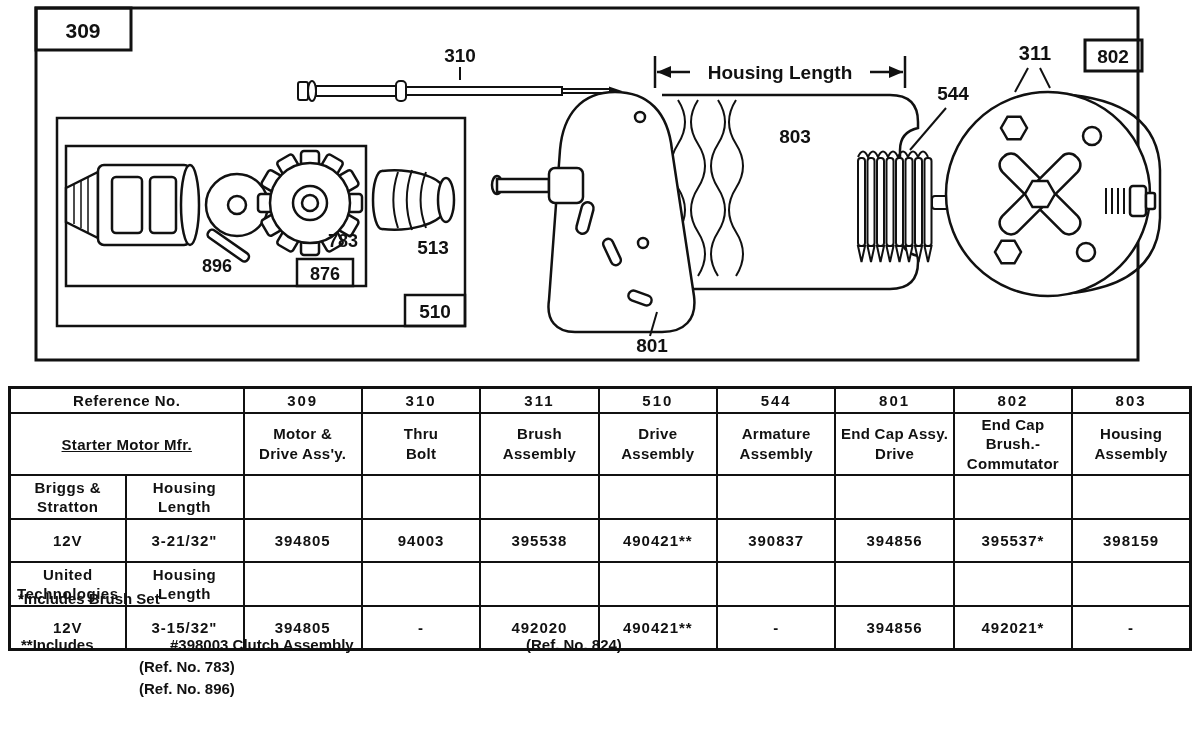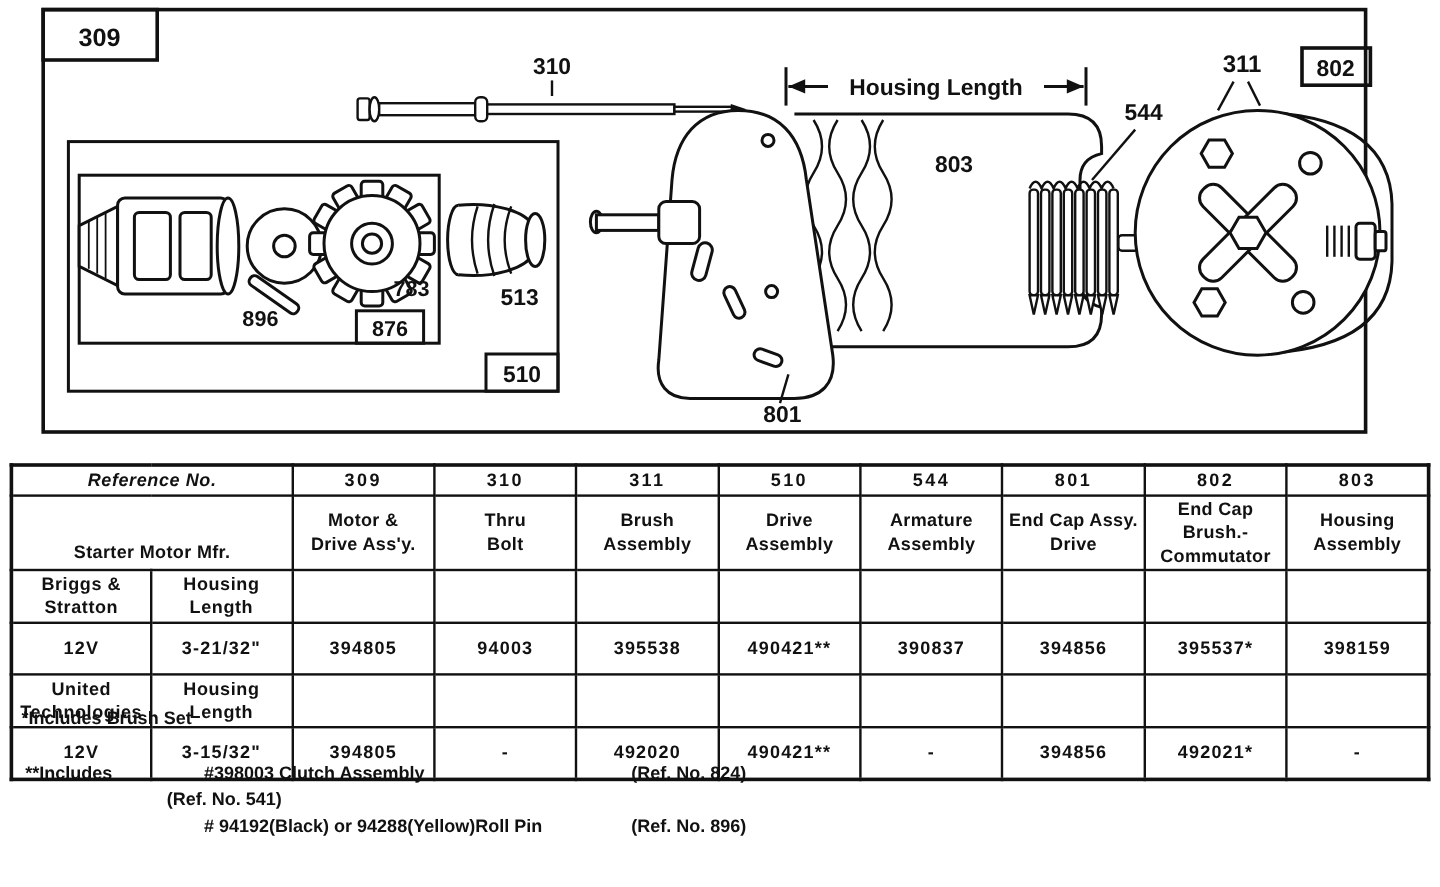--- a/index.html
+++ b/index.html
@@ -19,23 +19,23 @@
 
   
   .table-wrap { position:absolute; left:8px; top:386px; }
   table { border-collapse:collapse; table-layout:fixed; width:1184px; border:3px solid #111; }
   th, td {
     border:2px solid #111; font-size:15px; font-weight:bold; color:#111;
     text-align:center; vertical-align:middle; padding:1px 3px; line-height:1.3;
     letter-spacing:0.5px; overflow:hidden;
   }
   tr.h1 th { height:25px; letter-spacing:2px; }
-  tr.h1 th.refno { letter-spacing:0.5px;font-style:italic; }
+  tr.h1 th.refno { letter-spacing:0.5px; }
   tr.h2 th { height:46px; letter-spacing:0.3px; }
-  th.mfr-label { vertical-align:bottom; padding-bottom:4px; }
+  th.mfr-label { vertical-align:bottom; padding-bottom:20px;text-decoration:underline; }
   tr.sub td { height:44px; }
   tr.val td { height:43px; letter-spacing:1px; }
 
   
   .fn1 { position:absolute; left:18px; top:590px; font-size:15px; font-weight:bold; }
   .fn2 { position:absolute; left:10px; top:634px; font-size:15px; font-weight:bold; }
   .fn2-row { display:flex; line-height:22px; }
   .fn2-label { width:118px;margin-left:11px; }
   .fn2-part  { width:356px;margin-left:31px; }
   .fn2-ref   { }
@@ -336,22 +336,21 @@
   <div class="fn1">*Includes Brush Set</div>
 
   <div class="fn2">
     <div class="fn2-row">
       <span class="fn2-label">**Includes</span>
       <span class="fn2-part">#398003 Clutch Assembly</span>
       <span class="fn2-ref">(Ref. No. 824)</span>
     </div>
     <div class="fn2-row">
       <span class="fn2-label"></span>
-      <span class="fn2-ref">(Ref. No. 541)</span>
+      <span class="fn2-ref">(Ref. No. 783)</span>
     </div>
     <div class="fn2-row">
       <span class="fn2-label"></span>
-      <span class="fn2-part"># 94192(Black) or 94288(Yellow)Roll Pin</span>
       <span class="fn2-ref">(Ref. No. 896)</span>
     </div>
   </div>
 
 </div>
 
 </body></html>

